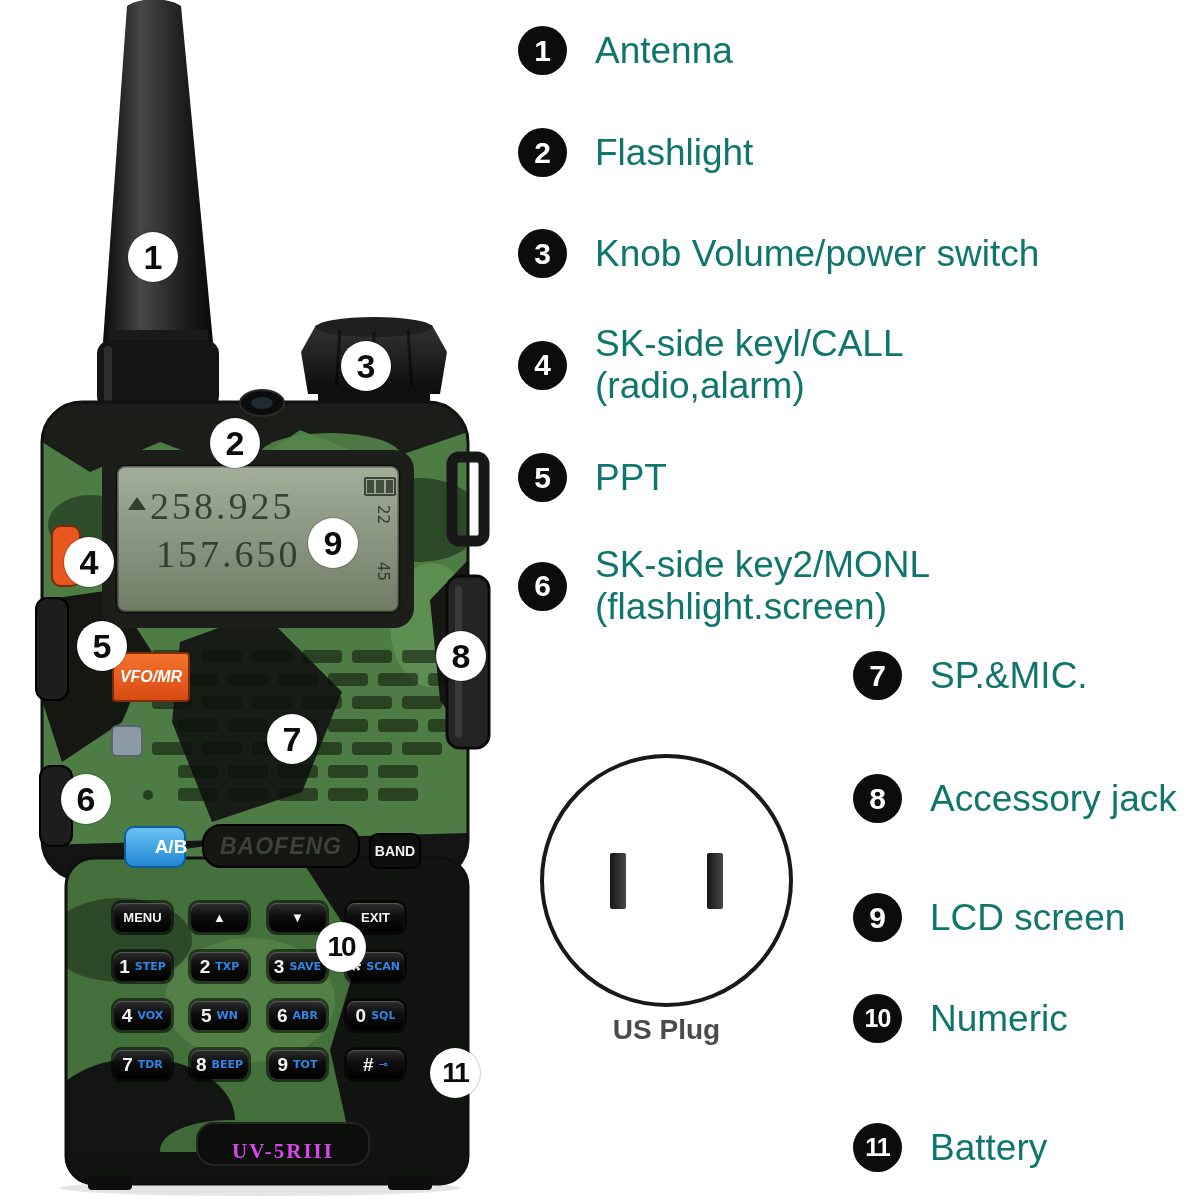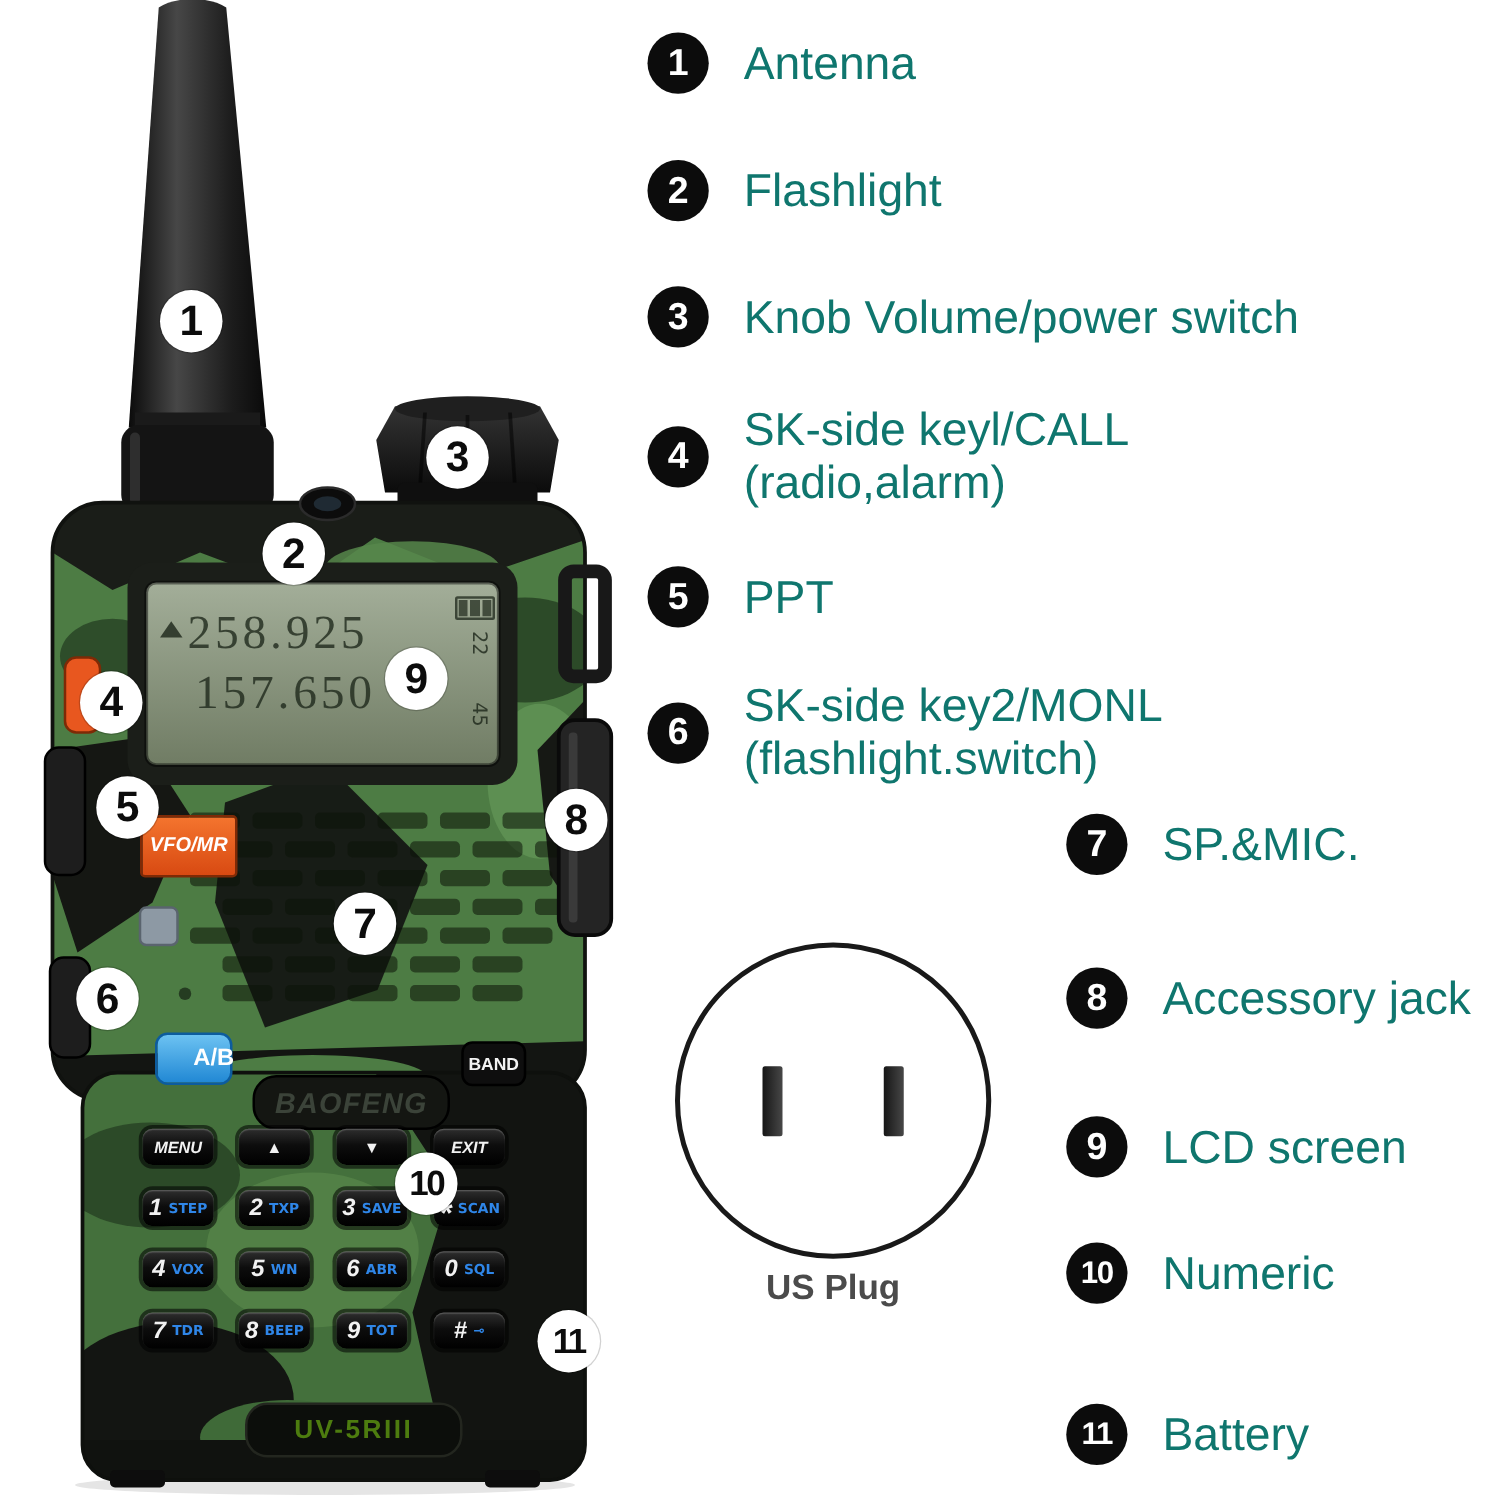--- a/index.html
+++ b/index.html
@@ -34,36 +34,36 @@
   .batt i{flex:1;background:rgba(28,38,25,.7);}
 
   .btn-vfo{position:absolute;left:112px;top:652px;width:78px;height:50px;border-radius:4px;
            background:linear-gradient(180deg,#f4742e,#d84a12);border:2px solid #7e2a06;
            display:flex;align-items:center;justify-content:center;color:#fff;
            font-weight:800;font-style:italic;font-size:16px;z-index:6;box-sizing:border-box;}
   .btn-ab{position:absolute;left:124px;top:826px;width:62px;height:42px;border-radius:10px;
           background:linear-gradient(180deg,#6cc2f2,#2188d4);border:2px solid #0d5c9e;
           display:flex;align-items:center;justify-content:center;color:#fff;
           font-weight:800;font-size:19px;z-index:6;box-sizing:border-box;padding-left:32px;}
-  .emblem{position:absolute;left:202px;top:860px;width:158px;height:44px;border-radius:19px;
+  .emblem{position:absolute;left:202px;top:824px;width:158px;height:44px;border-radius:19px;
           background:#141612;border:2px solid #000;display:flex;align-items:center;justify-content:center;
           color:#3b4339;font-weight:800;font-style:italic;font-size:23px;letter-spacing:1px;
           z-index:6;box-sizing:border-box;}
   .btn-band{position:absolute;left:369px;top:833px;width:52px;height:36px;border-radius:9px;
             background:#0e0e0e;border:2px solid #000;display:flex;align-items:center;justify-content:center;
             color:#f2f2f2;font-weight:800;font-size:14px;z-index:6;box-sizing:border-box;}
   .plate{position:absolute;left:196px;top:1122px;width:174px;height:44px;border-radius:18px;
-         background:#0c0e0b;border:2px solid #23261f;display:flex;align-items:center;justify-content:center;
-         color:#4d7c0f;font-weight:800;font-size:21px;letter-spacing:2px;z-index:6;box-sizing:border-box;}
+         background:#0c0e0b;border:2px solid #23261f;display:flex;align-items:flex-end;justify-content:center;
+         color:#d946ef;font-weight:800;font-size:21px;letter-spacing:2px;z-index:6;box-sizing:border-box;font-family:Liberation Serif, serif;}
 
   .key{position:absolute;width:57px;height:29px;border-radius:8px;
        background:linear-gradient(180deg,#2e2e2e,#0d0d0d 45%,#000);
        box-shadow:0 0 0 3px rgba(0,0,0,.55), inset 0 1px 1px rgba(255,255,255,.22);
        display:flex;align-items:center;justify-content:center;gap:5px;z-index:6;}
-  .key .main{color:#f2f2f2;font-weight:700;font-size:19px;line-height:1;font-style:italic;}
+  .key .main{color:#f2f2f2;font-weight:700;font-size:19px;line-height:1;}
   .key .main.fn{font-size:13px;}
   .key .main.arrow{font-size:13px;}
   .key .main.star{font-size:26px;margin-top:7px;}
   .key .sub{color:#2f86e8;font-weight:700;font-size:11px;line-height:1;
             font-family:"DejaVu Sans","Liberation Sans",sans-serif;}
 
   
   .plug-circle{position:absolute;left:540px;top:754px;width:253px;height:253px;border-radius:50%;
                border:4px solid #191919;box-sizing:border-box;background:#fff;z-index:5;}
   .prong{position:absolute;width:16px;height:56px;border-radius:2px;
@@ -349,21 +349,21 @@
 <div class="leg" style="left:518px;top:453px;">
   <div class="num">5</div>
   <div class="txt">
       <div>PPT</div>
     </div>
 </div>
 <div class="leg" style="left:518px;top:544px;">
   <div class="num">6</div>
   <div class="txt">
     <div>SK-side key2/MONL</div>
-    <div>(flashlight.switch)</div>
+    <div>(flashlight.screen)</div>
   </div>
 </div>
 <div class="leg" style="left:853px;top:651px;">
   <div class="num">7</div>
   <div class="txt">
       <div>SP.&amp;MIC.</div>
     </div>
 </div>
 <div class="leg" style="left:853px;top:774px;">
   <div class="num">8</div>

